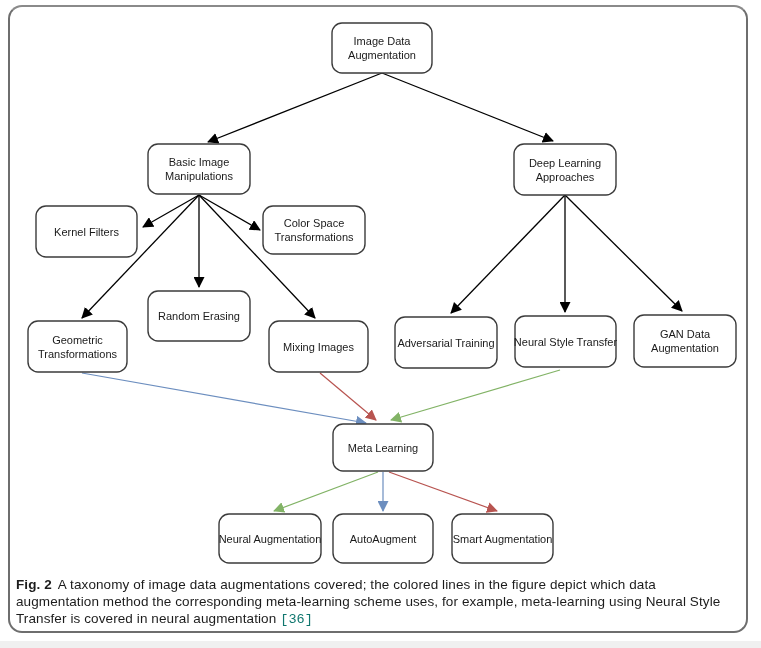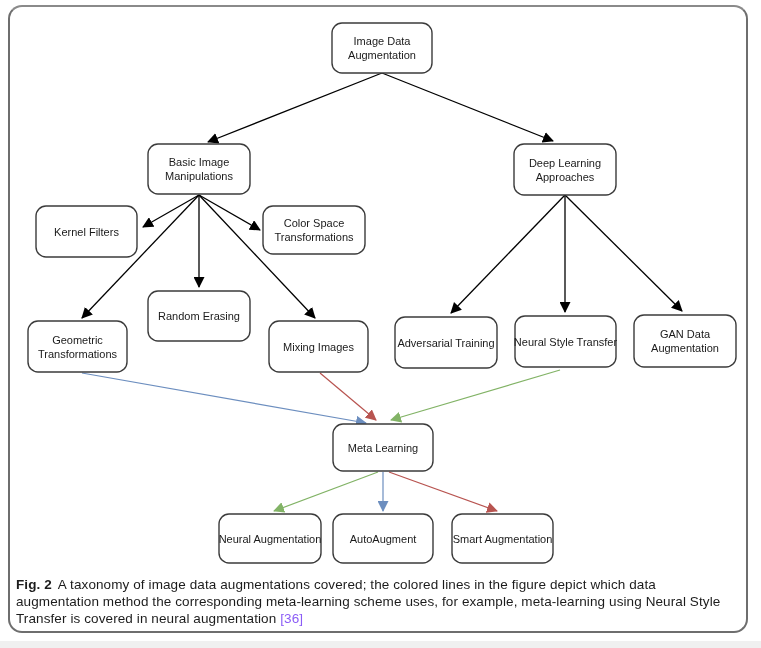--- a/index.html
+++ b/index.html
@@ -24,21 +24,21 @@
   svg.diagram text{
     font-family:"Liberation Sans", sans-serif;
     font-size:11px;fill:#1a1a1a;
   }
   .caption{
     position:absolute;left:16px;top:576px;width:706px;
     font-size:13.5px;line-height:17px;color:#1c1c1c;
     letter-spacing:0.1px;
   }
   .caption .fig-label{font-weight:bold;margin-right:6px;}
-  .caption .citation{color:#8b5cf6;}
+  .caption .citation{color:#0f766e;font-family:Liberation Mono, monospace;}
 </style>
 </head>
 <body>
 
 <div class="figure-frame"></div>
 
 <svg class="diagram" xmlns="http://www.w3.org/2000/svg">
   <defs>
       <marker id="arr-000000" markerUnits="userSpaceOnUse" markerWidth="11" markerHeight="11" refX="10" refY="5.5" orient="auto">
         <path d="M0,0 L11,5.5 L0,11 z" fill="#000000"></path>

